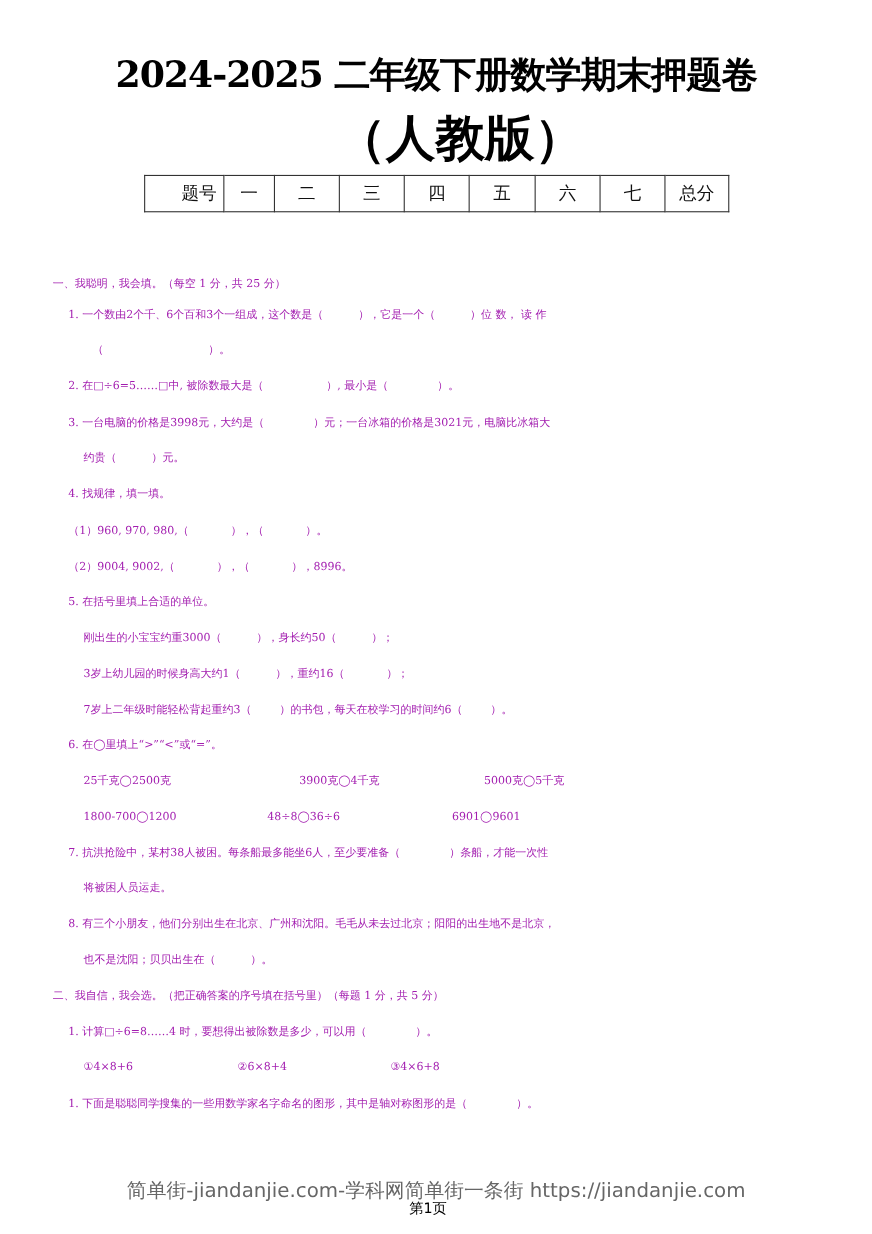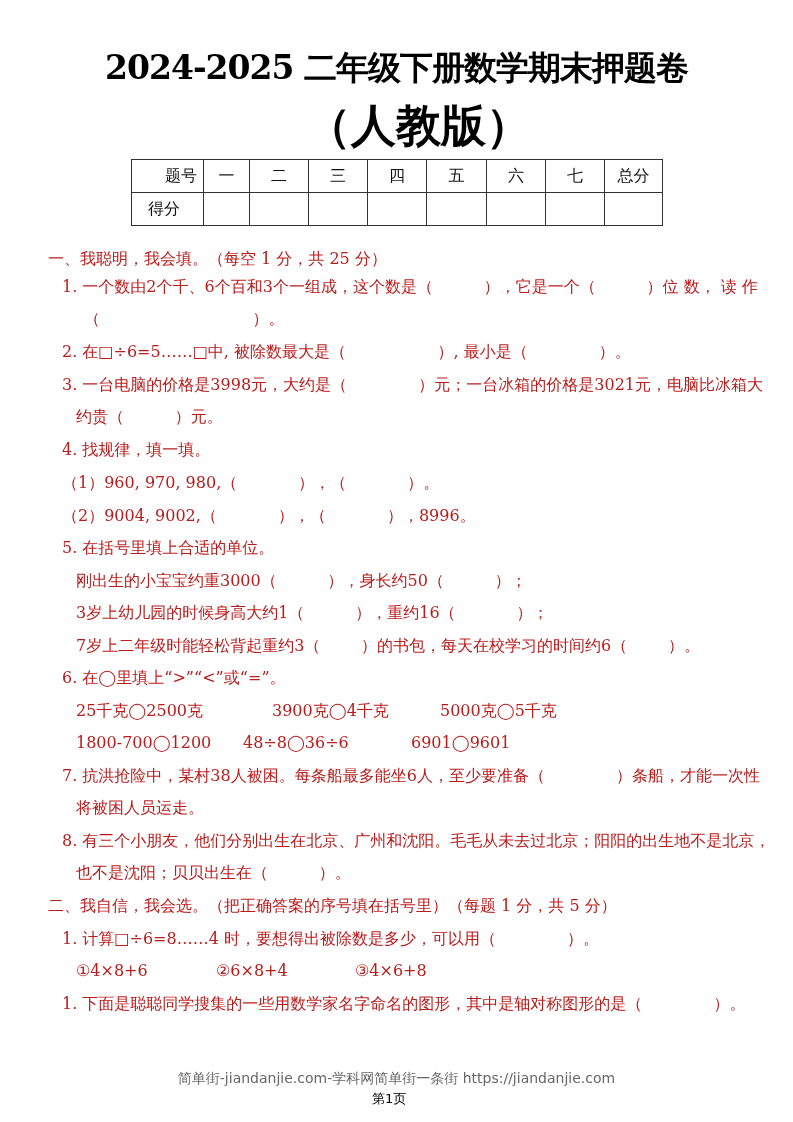--- a/index.html
+++ b/index.html
@@ -7,27 +7,27 @@
          font-family: "DejaVu Serif", "Liberation Serif", serif; color: #111; }
   .title { position: absolute; left: 0; width: 793px; text-align: center;
            font-family: "DejaVu Serif", serif; font-weight: bold; color: #000; }
   .title1 { top: 40px; font-size: 33px; letter-spacing: -1px; line-height: 56px; }
   .title2 { top: 100px; font-size: 45px; line-height: 52px; padding-left: 22px; }
   table.score { position: absolute; left: 131px; top: 159px; border-collapse: collapse;
                 font-family: Liberation Sans, sans-serif; font-size: 16px; }
   table.score td { border: 1px solid #333; height: 32px; padding: 0; text-align: center; }
   table.score td.hdr { text-align: right; padding-right: 6px; }
   table.score td.lbl { text-align: left; padding-left: 16px; }
-  .line { position: absolute; font-size: 16px; line-height: 20px; white-space: pre; color: #b91c1c; }
+  .line { position: absolute; font-size: 10px; line-height: 20px; white-space: pre; color: #a21caf; }
   .sec { left: 48px; }
   .q { left: 62px; }
   .q2 { left: 76px; }
   .sub { left: 62px; }
   .footer { position: absolute; top: 1070px; left: 0; width: 793px; text-align: center;
-            font-family: "DejaVu Sans", sans-serif; font-size: 14px; color: #666; white-space: pre; }
+            font-family: "DejaVu Sans", sans-serif; font-size: 18px; color: #666; white-space: pre; }
   .pagenum { position: absolute; top: 1071px; left: 372px; font-family: "DejaVu Sans", sans-serif;
              font-size: 13px; color: #000; background: rgba(255,255,255,0.0); margin-top: 19px; }
 </style>
 </head>
 <body>
 
 <div class="title title1">2024-2025 二年级下册数学期末押题卷</div>
 <div class="title title2">（人教版）</div>
 
 <table class="score">
@@ -35,31 +35,20 @@
       <tr>
     <td class="hdr" style="width:65px">题号</td>
     <td style="width:45px">一</td>
     <td style="width:58px">二</td>
     <td style="width:58px">三</td>
     <td style="width:58px">四</td>
     <td style="width:59px">五</td>
     <td style="width:58px">六</td>
     <td style="width:58px">七</td>
     <td style="width:57px">总分</td>
-  </tr>
-  <tr>
-    <td class="lbl">得分</td>
-    <td></td>
-    <td></td>
-    <td></td>
-    <td></td>
-    <td></td>
-    <td></td>
-    <td></td>
-    <td></td>
   </tr>
 </tbody>
   </table>
 
 <div class="line sec" style="top:249px">一、我聪明，我会填。（每空 1 分，共 25 分）</div>
 <div class="line q" style="top:277px">1. 一个数由2个千、6个百和3个一组成，这个数是（          ），它是一个（          ）位 数， 读 作</div>
 <div class="line q2" style="top:309px; left:84px">（                              ）。</div>
 <div class="line q" style="top:342px">2. 在□÷6=5……□中, 被除数最大是（                  ）, 最小是（              ）。</div>
 <div class="line q" style="top:375px">3. 一台电脑的价格是3998元，大约是（              ）元；一台冰箱的价格是3021元，电脑比冰箱大</div>
 <div class="line q2" style="top:407px">约贵（          ）元。</div>

